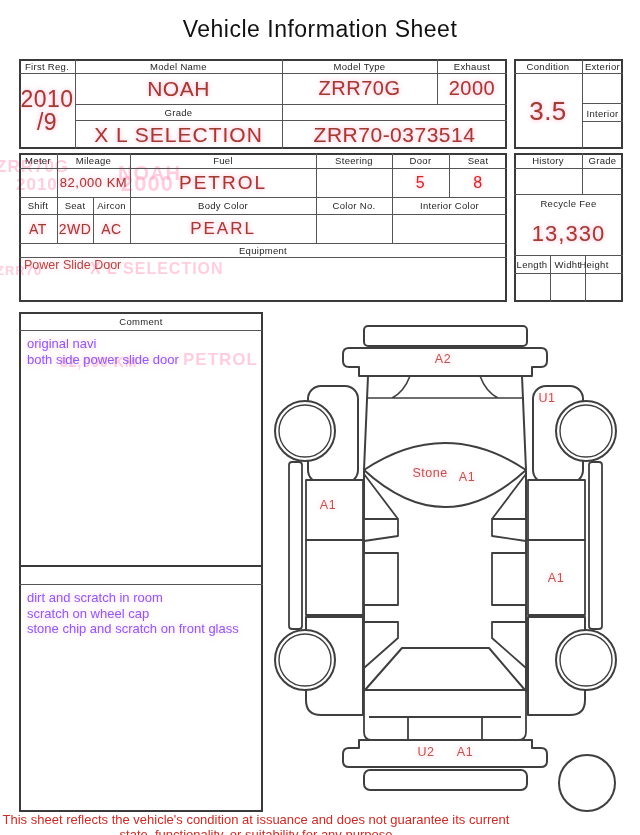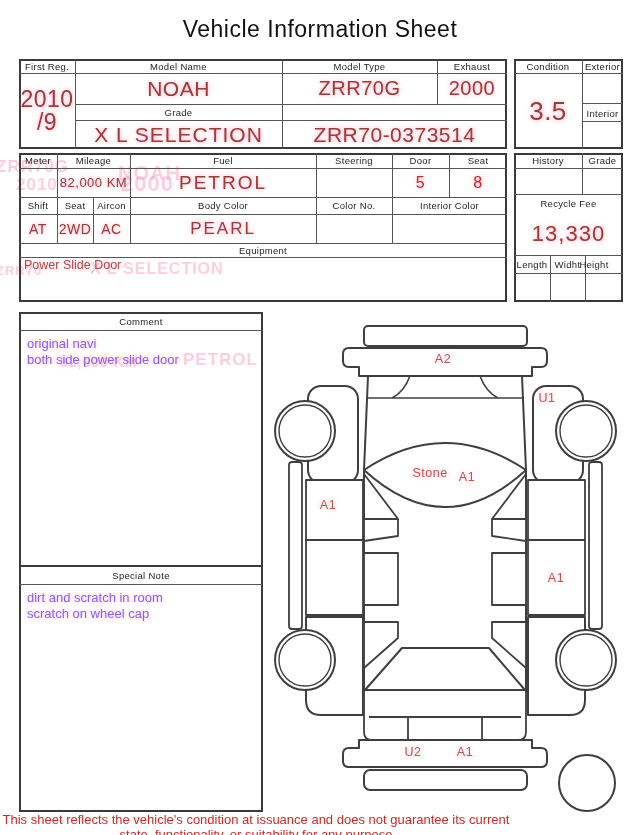--- a/index.html
+++ b/index.html
@@ -151,24 +151,24 @@
   <div class="hl" style="left:19px;top:330px;width:244px"></div>
   <div class="hl" style="left:19px;top:565px;width:244px;height:2px;background:#3a3a3a"></div>
   <div class="hl" style="left:19px;top:584px;width:244px"></div>
 
   <div class="cell lbl" style="left:19px;top:312px;width:244px;height:18px">Comment</div>
   <div class="bodytext" style="left:27px;top:336px;width:230px">
       <div>original navi</div>
       <div>both side power slide door</div>
     </div>
 
-  <div class="cell lbl" style="left:19px;top:566px;width:244px;height:18px">Special Note</div>
   <div class="bodytext" style="left:27px;top:590px;width:232px">
       <div>dirt and scratch in room</div>
       <div>scratch on wheel cap</div>
+      <div>stone chip and scratch on front glass</div>
     </div>
 
   <div class="diagram">
     <svg width="370" height="500" viewBox="0 0 370 500">
       <g fill="#ffffff" stroke="#3f3f3f" stroke-width="2" stroke-linejoin="round">
 
         <rect x="19" y="144" width="13" height="167" rx="3" stroke-width="1.8"></rect>
         <rect x="319" y="144" width="13" height="167" rx="3" stroke-width="1.8"></rect>
 
         <rect x="38" y="68" width="50" height="97" rx="13"></rect>
@@ -214,20 +214,20 @@
         <circle cx="317" cy="465" r="28" fill="none"></circle>
       </g>
     </svg>
     <div class="dlabels">
         <span style="left: 173px; top: 41px;">A2</span>
         <span style="left: 277px; top: 80px;">U1</span>
         <span style="left: 160px; top: 155px;">Stone</span>
         <span style="left: 197px; top: 159px;">A1</span>
         <span style="left: 58px; top: 187px;">A1</span>
         <span style="left: 286px; top: 260px;">A1</span>
-        <span style="left: 119px; top: 434px; padding-left: 48px;">U2</span>
+        <span style="left: 132px; top: 434px; padding-left: 48px;">U2</span>
         <span style="left: 195px; top: 434px;">A1</span>
       </div>
   </div>
 
   <div class="footer">This sheet reflects the vehicle's condition at issuance and does not guarantee its current state, functionality, or suitability for any purpose</div>
 
 </div>
 
 </body></html>

